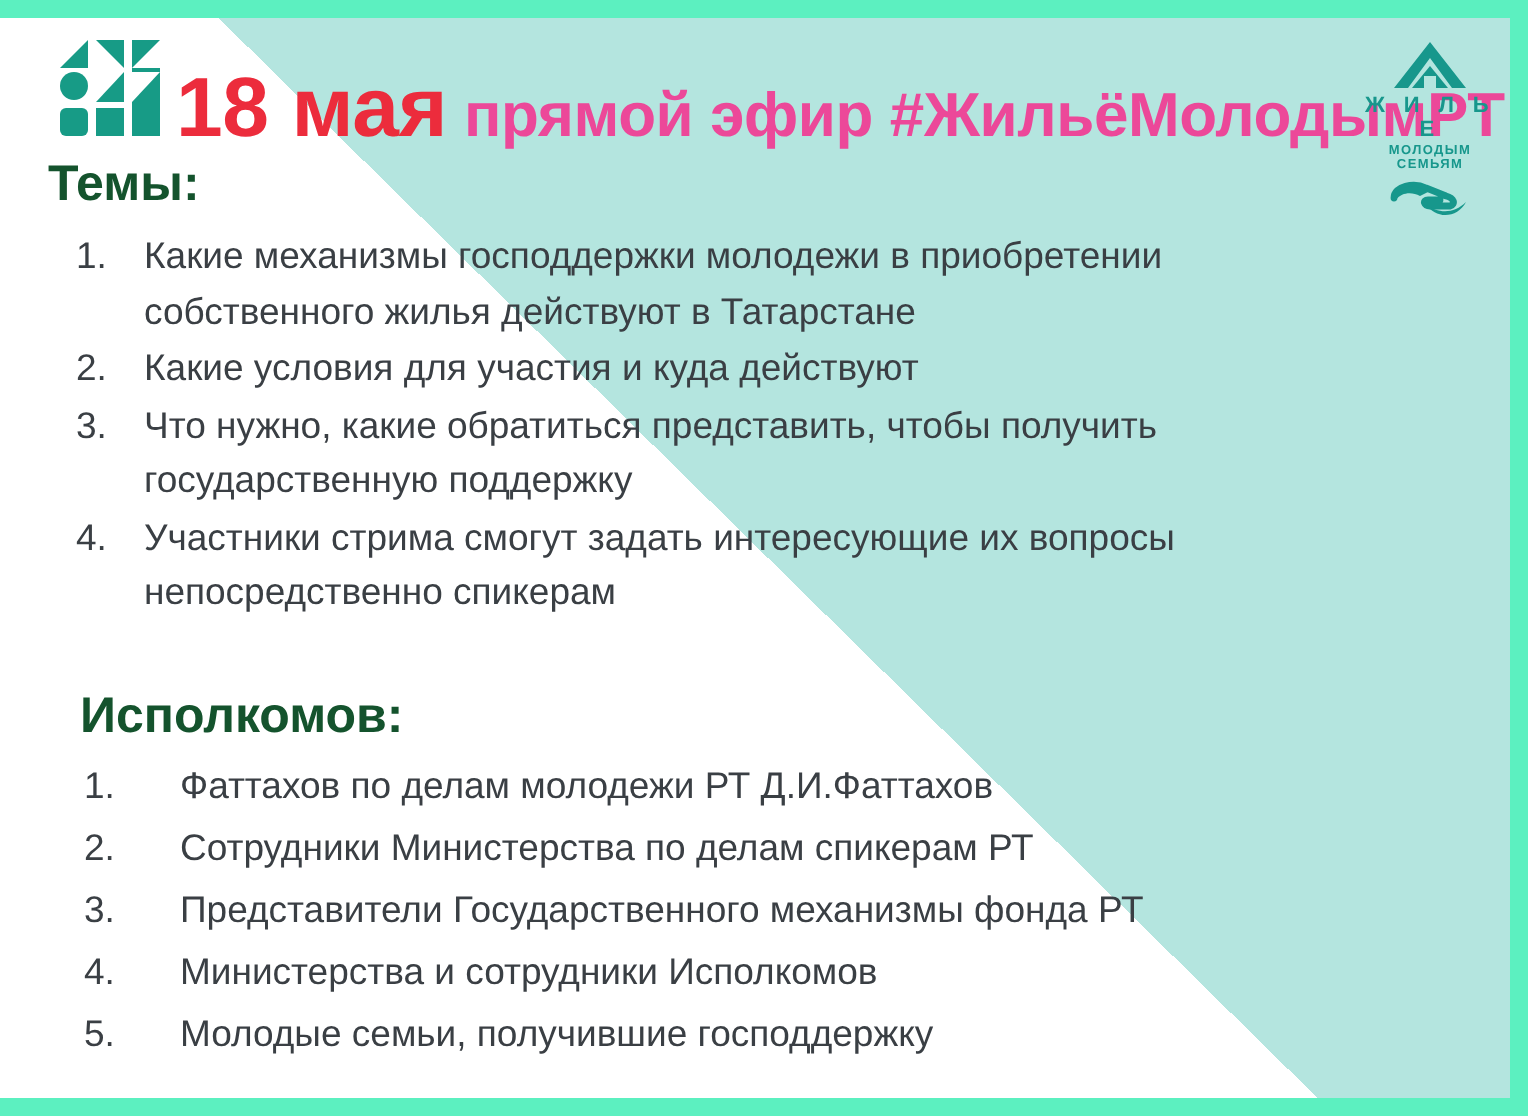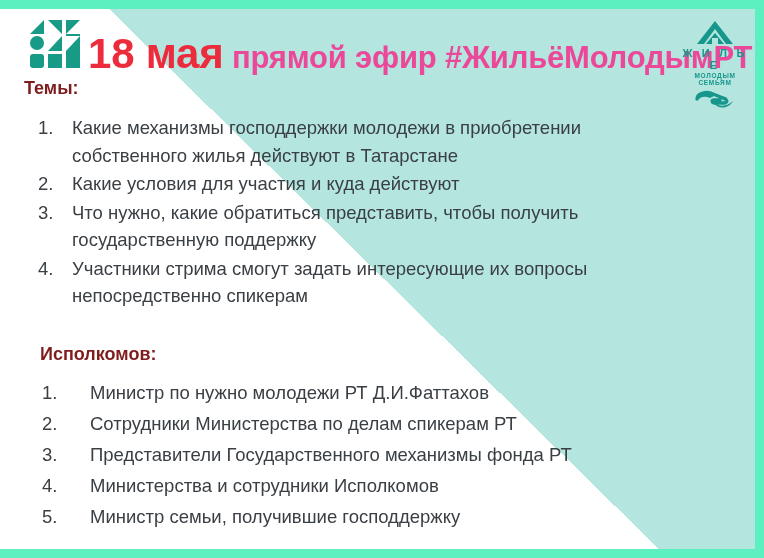--- a/index.html
+++ b/index.html
@@ -102,23 +102,23 @@
     font-weight: bold;
     letter-spacing: 0.7px;
     margin-top: 1px;
     color: #17978c;
   }
   .logo-right .hand { display:block; margin-top: 4px; height: 20px; }
 
   
   .heading {
     position: absolute;
-    font-size: 18px;
-    font-weight: bold;
-    color: #7f1d1d;
+    font-size: 25px;
+    font-weight: bold;
+    color: #14532d;
     white-space: nowrap;
   }
   .heading-temy  { left: 24px; top: 78px; }
   .heading-uchast{ left: 40px; top: 344px; }
 
   
   .list {
     position: absolute;
     margin: 0;
     padding: 0;
@@ -228,33 +228,33 @@
       <span class="num">4.</span>
       <span class="txt">Участники стрима смогут задать интересующие их вопросы непосредственно спикерам</span>
     </li>
   </ol>
 
   <div class="heading heading-uchast">Исполкомов:</div>
 
   <ol class="list list-uchast">
     <li>
       <span class="num">1.</span>
-      <span class="txt">Министр по нужно молодежи РТ Д.И.Фаттахов</span>
+      <span class="txt">Фаттахов по делам молодежи РТ Д.И.Фаттахов</span>
     </li>
     <li>
       <span class="num">2.</span>
       <span class="txt">Сотрудники Министерства по делам спикерам РТ</span>
     </li>
     <li>
       <span class="num">3.</span>
       <span class="txt">Представители Государственного механизмы фонда РТ</span>
     </li>
     <li>
       <span class="num">4.</span>
       <span class="txt">Министерства и сотрудники Исполкомов</span>
     </li>
     <li>
       <span class="num">5.</span>
-      <span class="txt">Министр семьи, получившие господдержку</span>
+      <span class="txt">Молодые семьи, получившие господдержку</span>
     </li>
   </ol>
 
 </div>
 
 </body></html>

